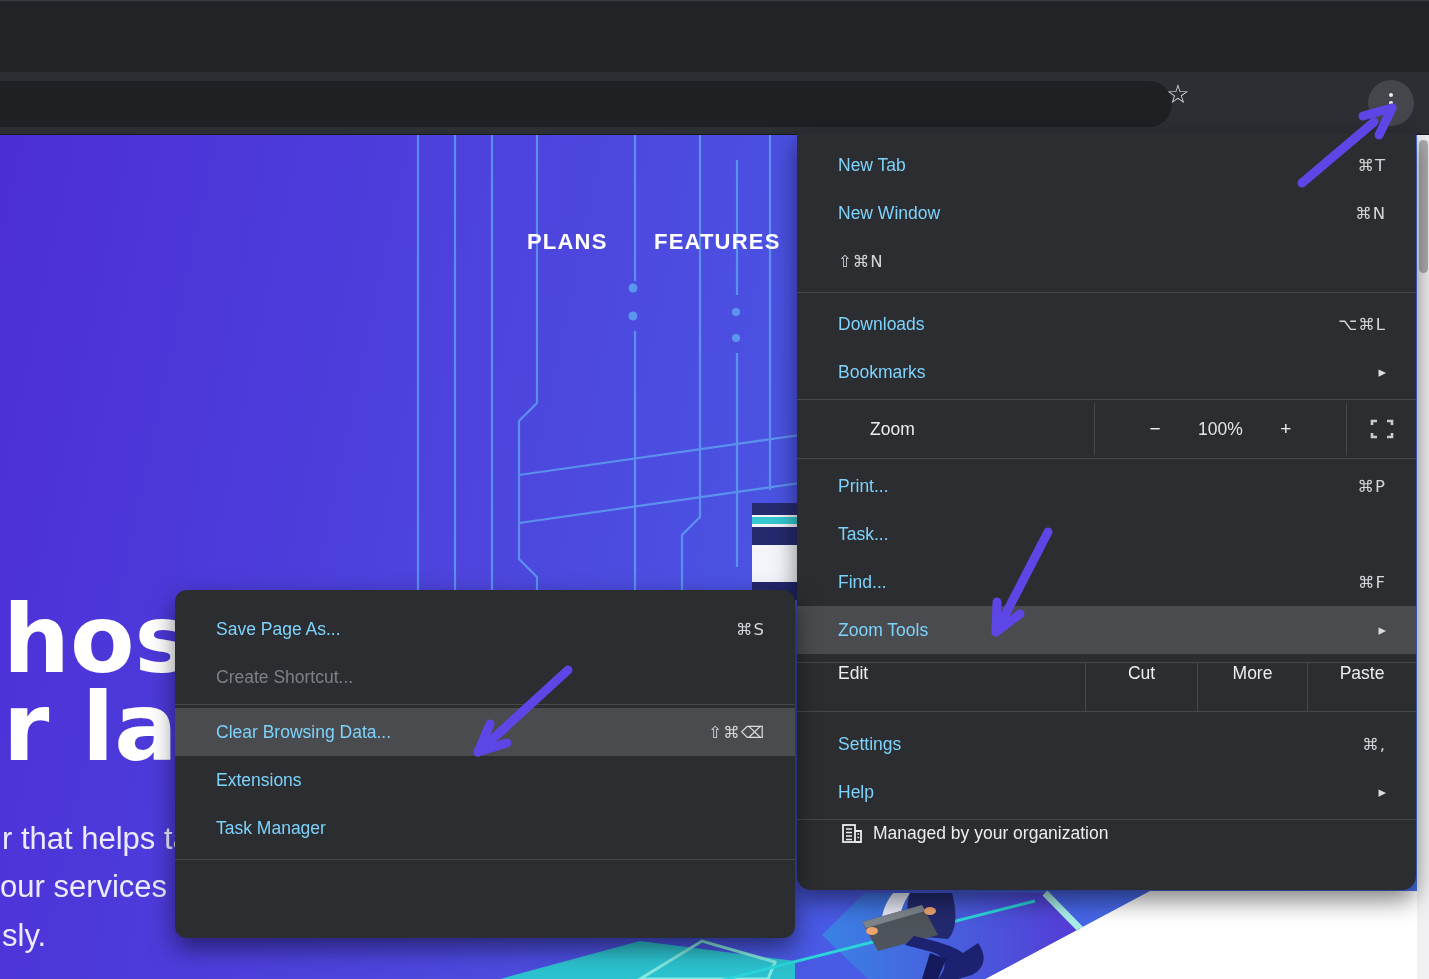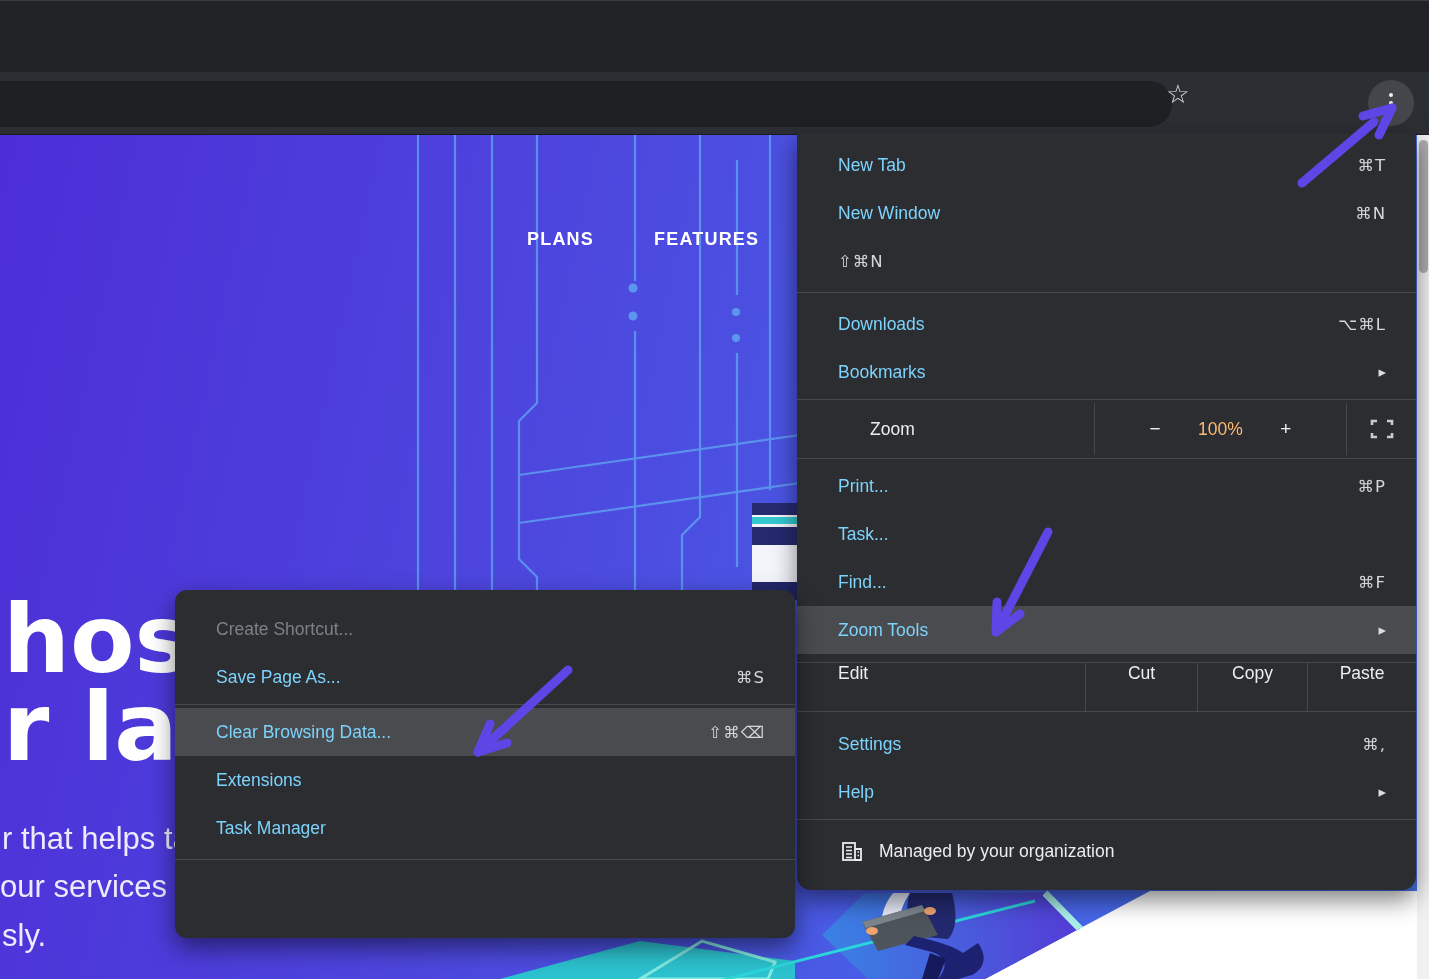--- a/index.html
+++ b/index.html
@@ -20,21 +20,21 @@
   .menu-btn { position:absolute; left:1368px; top:8px; width:46px; height:46px;
     border-radius:50%; background:#44464b; display:flex; flex-direction:column;
     align-items:center; justify-content:center; gap:4px; }
   .menu-btn i { width:4px; height:4px; border-radius:50%; background:#eceded; }
   
   .page { position:absolute; left:0; top:135px; width:1417px; height:844px; background:#fff; }
   .hero { position:absolute; inset:0;
     background:linear-gradient(102deg,#4c2ed7 0%,#4d47de 38%,#4764e8 75%,#4573ea 100%);
     clip-path:polygon(0 0,1417px 0,1417px 756px,1150px 756px,985px 844px,0 844px); }
   .deco { position:absolute; left:0; top:0; }
-  .navlink { position:absolute; top:94px; color:#fff; font-size:18px; font-weight:700;
+  .navlink { position:absolute; top:94px; color:#fff; font-size:22px; font-weight:700;
     letter-spacing:1.2px; cursor:pointer; }
   .nav-plans { left:527px; } .nav-features { left:654px; }
   .hero-h { position:absolute; color:#fff; font-family:"DejaVu Sans",sans-serif;
     font-weight:700; font-size:94px; white-space:nowrap; }
   .hero-h.l1 { left:3px; top:450px; } .hero-h.l2 { left:3px; top:538px; }
   .hero-p { position:absolute; color:#eceafc; font-size:31px; white-space:nowrap; }
   .hero-p.l1 { left:2px; top:686px; } .hero-p.l2 { left:0px; top:734px; } .hero-p.l3 { left:2px; top:783px; }
   
   .gutter { position:absolute; left:1417px; top:135px; width:12px; height:844px; background:#f1f1f3; }
   .thumb { position:absolute; left:1419px; top:140px; width:9px; height:133px;
@@ -55,33 +55,33 @@
   .mrow.disabled .lbl { color:#7d8085; }
   .msep { height:1px; background:#47484c; margin:7px 0; }
   .msep.tight { margin:3px 0; }
   
   .zoom-row { height:52px; display:flex; align-items:stretch; }
   .zoom-row .zcell { display:flex; align-items:center; }
   .zc-label { width:265px; padding-left:41px;margin-left:32px; }
   .zc-mid { width:253px; border-left:1px solid #47484c; border-right:1px solid #47484c;
     justify-content:center; gap:30px; }
   .zc-mid .zbtn { font-size:19px; color:#eceded; width:26px; text-align:center; cursor:pointer; }
-  .zc-mid .zlevel { font-size:17.5px; color:#fdba74; }
+  .zc-mid .zlevel { font-size:17.5px; color:#e5e5e5; }
   .zc-fs { flex:1; justify-content:center; cursor:pointer; }
   
   .edit-row { height:50px; margin-top:8px; margin-bottom:8px;
     border-top:1px solid #47484c; border-bottom:1px solid #47484c;
     display:flex; align-items:stretch; }
   .edit-row .ecell { display:flex; justify-content:center; cursor:pointer; }
   .ec-label { width:288px; justify-content:flex-start !important; padding-left:41px; cursor:default !important; }
   .ec-cut { width:112px; border-left:1px solid #47484c; }
   .ec-copy { width:110px; border-left:1px solid #47484c; }
   .ec-paste { flex:1; border-left:1px solid #47484c; }
   
-  .managed-row { height:56px; display:flex; align-items:center; padding:0 30px 0 44px; gap:16px; cursor:pointer; }
+  .managed-row { height:56px; display:flex; padding:0 30px 0 44px; gap:10px; cursor:pointer; }
   
   .annot { position:absolute; inset:0; z-index:60; pointer-events:none; }
 </style>
 </head>
 <body>
 
 <div class="screen">
 
   <div class="tabstrip"></div>
 
@@ -161,26 +161,26 @@
       <div class="hero-p l1">r that helps ta</div>
       <div class="hero-p l2">our services</div>
       <div class="hero-p l3">sly.</div>
     </div>
   </div>
 
   <div class="gutter"></div>
   <div class="thumb"></div>
 
   <div class="menu sub-menu">
+    <div class="mrow">
+      <span class="lbl">Save Page As...</span>
+      <span class="sc">⌘S</span>
+    </div>
     <div class="mrow disabled">
       <span class="lbl">Create Shortcut...</span>
-    </div>
-    <div class="mrow">
-      <span class="lbl">Save Page As...</span>
-      <span class="sc">⌘S</span>
     </div>
     <div class="msep tight"></div>
     <div class="mrow hl">
       <span class="lbl">Clear Browsing Data...</span>
       <span class="sc">⇧⌘⌫</span>
     </div>
     <div class="mrow">
       <span class="lbl">Extensions</span>
     </div>
     <div class="mrow">
@@ -246,21 +246,21 @@
       <span class="tri">▸</span>
     </div>
     <div class="edit-row">
       <div class="ecell ec-label">
         <span>Edit</span>
       </div>
       <div class="ecell ec-cut">
         <span>Cut</span>
       </div>
       <div class="ecell ec-copy">
-        <span>Copy</span>
+        <span>More</span>
       </div>
       <div class="ecell ec-paste">
         <span>Paste</span>
       </div>
     </div>
     <div class="mrow">
       <span class="lbl">Settings</span>
       <span class="sc">⌘,</span>
     </div>
     <div class="mrow">

